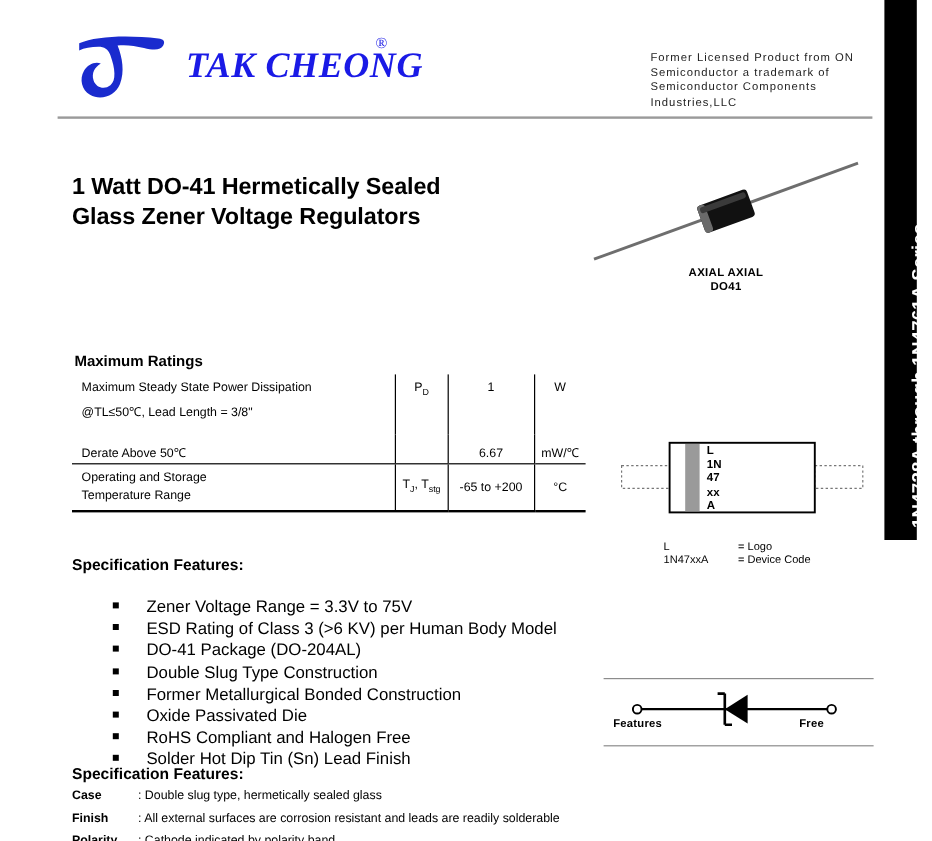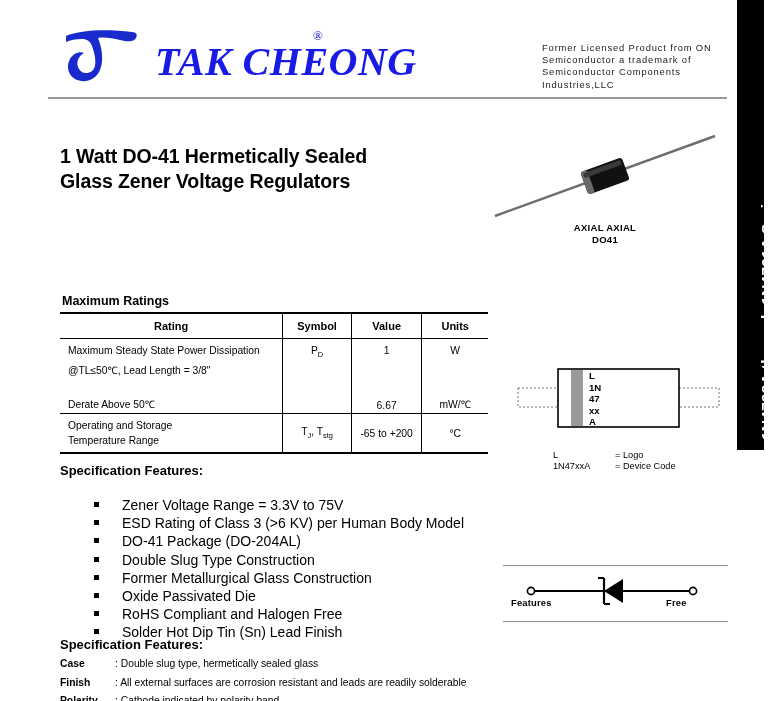--- a/index.html
+++ b/index.html
@@ -46,21 +46,21 @@
     width: 82px;
     height: 62px;
   }
   .logo-text {
     position: absolute;
     left: 155px;
     top: 38px;
     font-family: "Liberation Serif", serif;
     font-style: italic;
     font-weight: bold;
-    font-size: 40px;
+    font-size: 30px;
     color: #1a1ae6;
     letter-spacing: 0.5px;
   }
   .logo-reg {
     position: absolute;
     left: 313px;
     top: 28px;
     font-family: "Liberation Serif", serif;
     font-size: 13px;
     color: #1a1ae6;
@@ -305,26 +305,20 @@
 </svg>
 <div class="pkg-caption">
   <span>AXIAL AXIAL</span><br>
   <span>DO41</span>
 </div>
 
 <div class="mr-heading">Maximum Ratings</div>
 
 <table class="mr-table">
   <tbody>
-      <tr class="head-row">
-    <th class="col-rating">Rating</th>
-    <th class="col-symbol vline-l">Symbol</th>
-    <th class="col-value vline-l">Value</th>
-    <th class="col-units vline-l">Units</th>
-  </tr>
   <tr class="row-pd">
     <td class="cell-l">
       <span>Maximum Steady State Power Dissipation</span>
       <span class="line2">@TL≤50℃, Lead Length = 3/8"</span>
     </td>
     <td class="cell-c vline-l">
       <span>P</span><sub>D</sub>
     </td>
     <td class="cell-c vline-l">1</td>
     <td class="cell-c vline-l">W</td>
@@ -372,21 +366,21 @@
     <span>= Device Code</span>
   </div>
 </div>
 
 <div class="spec1-heading">Specification Features:</div>
 <ul class="spec1-list">
   <li><span class="bullet"></span><span>Zener Voltage Range = 3.3V to 75V</span></li>
   <li><span class="bullet"></span><span>ESD Rating of Class 3 (&gt;6 KV) per Human Body Model</span></li>
   <li><span class="bullet"></span><span>DO-41 Package (DO-204AL)</span></li>
   <li><span class="bullet"></span><span>Double Slug Type Construction</span></li>
-  <li><span class="bullet"></span><span>Former Metallurgical Glass Construction</span></li>
+  <li><span class="bullet"></span><span>Former Metallurgical Bonded Construction</span></li>
   <li><span class="bullet"></span><span>Oxide Passivated Die</span></li>
   <li><span class="bullet"></span><span>RoHS Compliant and Halogen Free</span></li>
   <li><span class="bullet"></span><span>Solder Hot Dip Tin (Sn) Lead Finish</span></li>
 </ul>
 
 <div class="symbol-box">
   <div class="sym-rule" style="top:0;"></div>
   <div class="sym-rule" style="top:56px;"></div>
   <svg style="position:absolute;left:0;top:10px;" width="225" height="40" viewBox="0 0 225 40">
     <line x1="28" y1="16" x2="190" y2="16" stroke="#000" stroke-width="1.8"></line>

